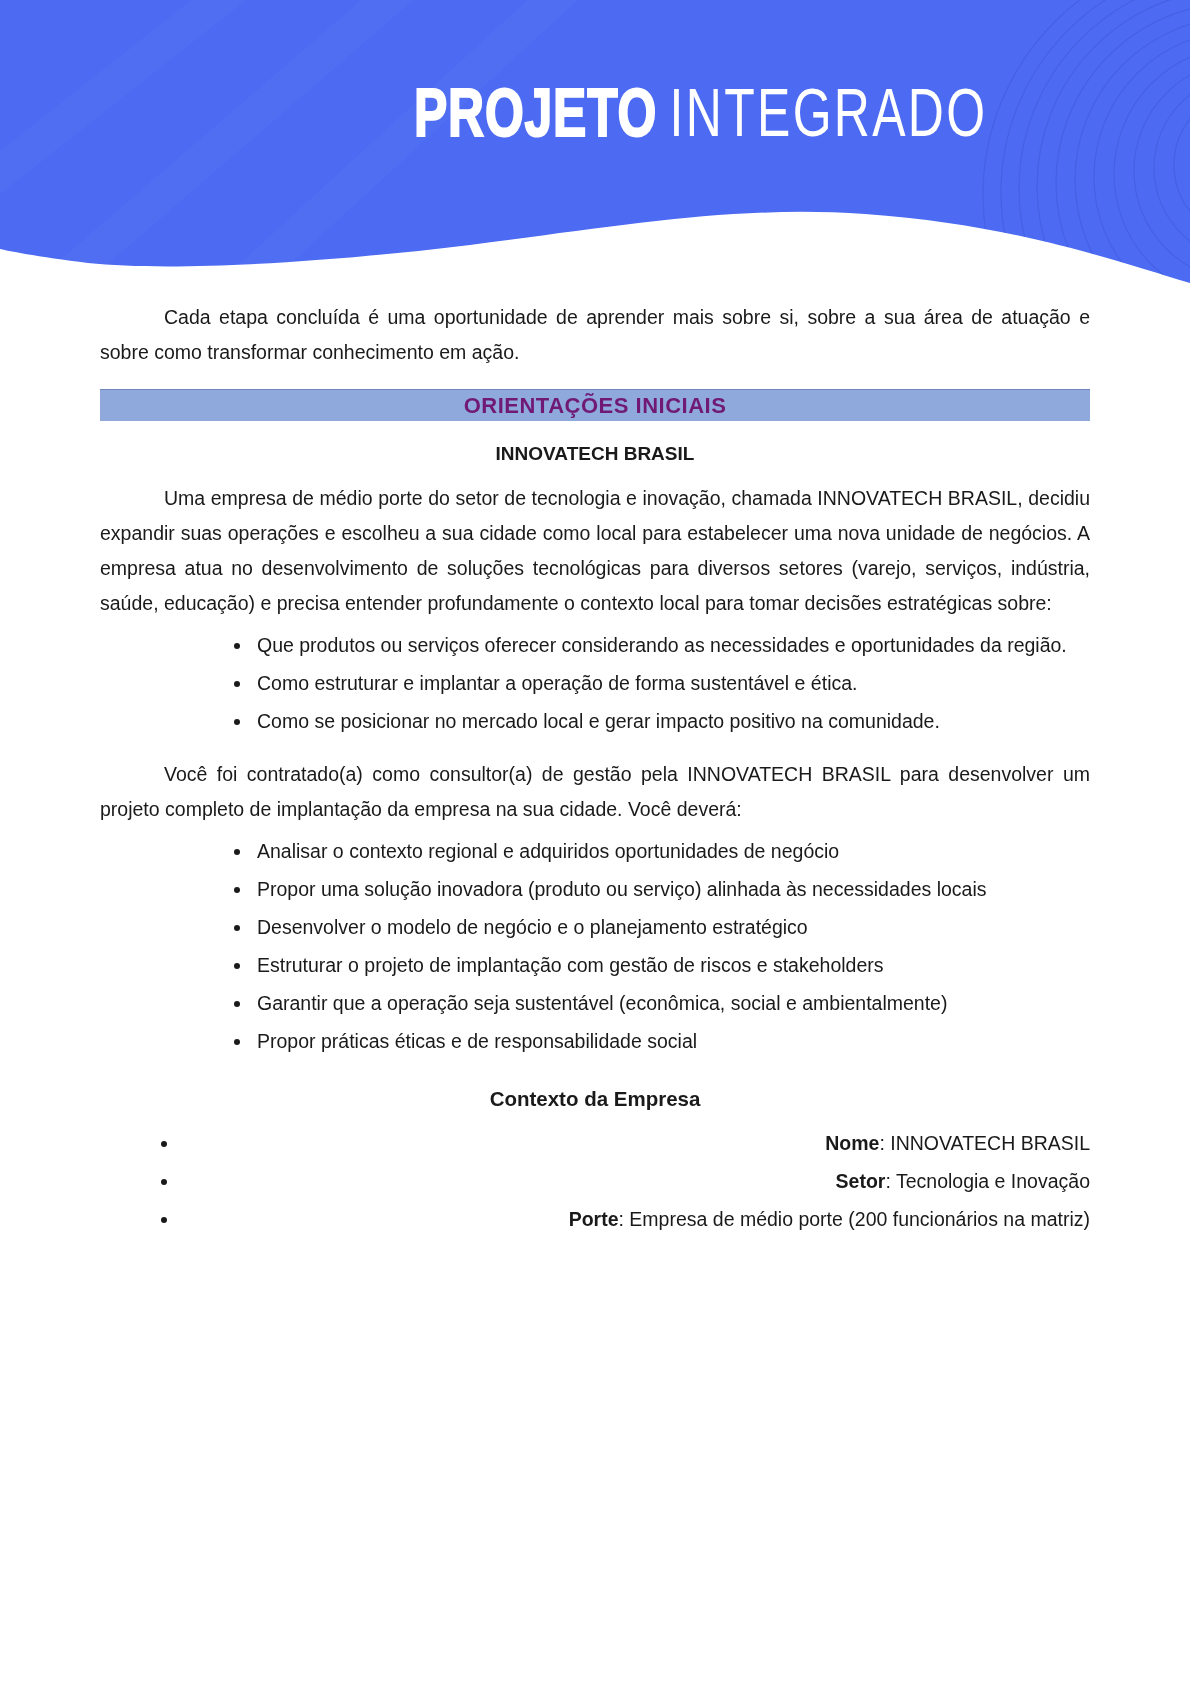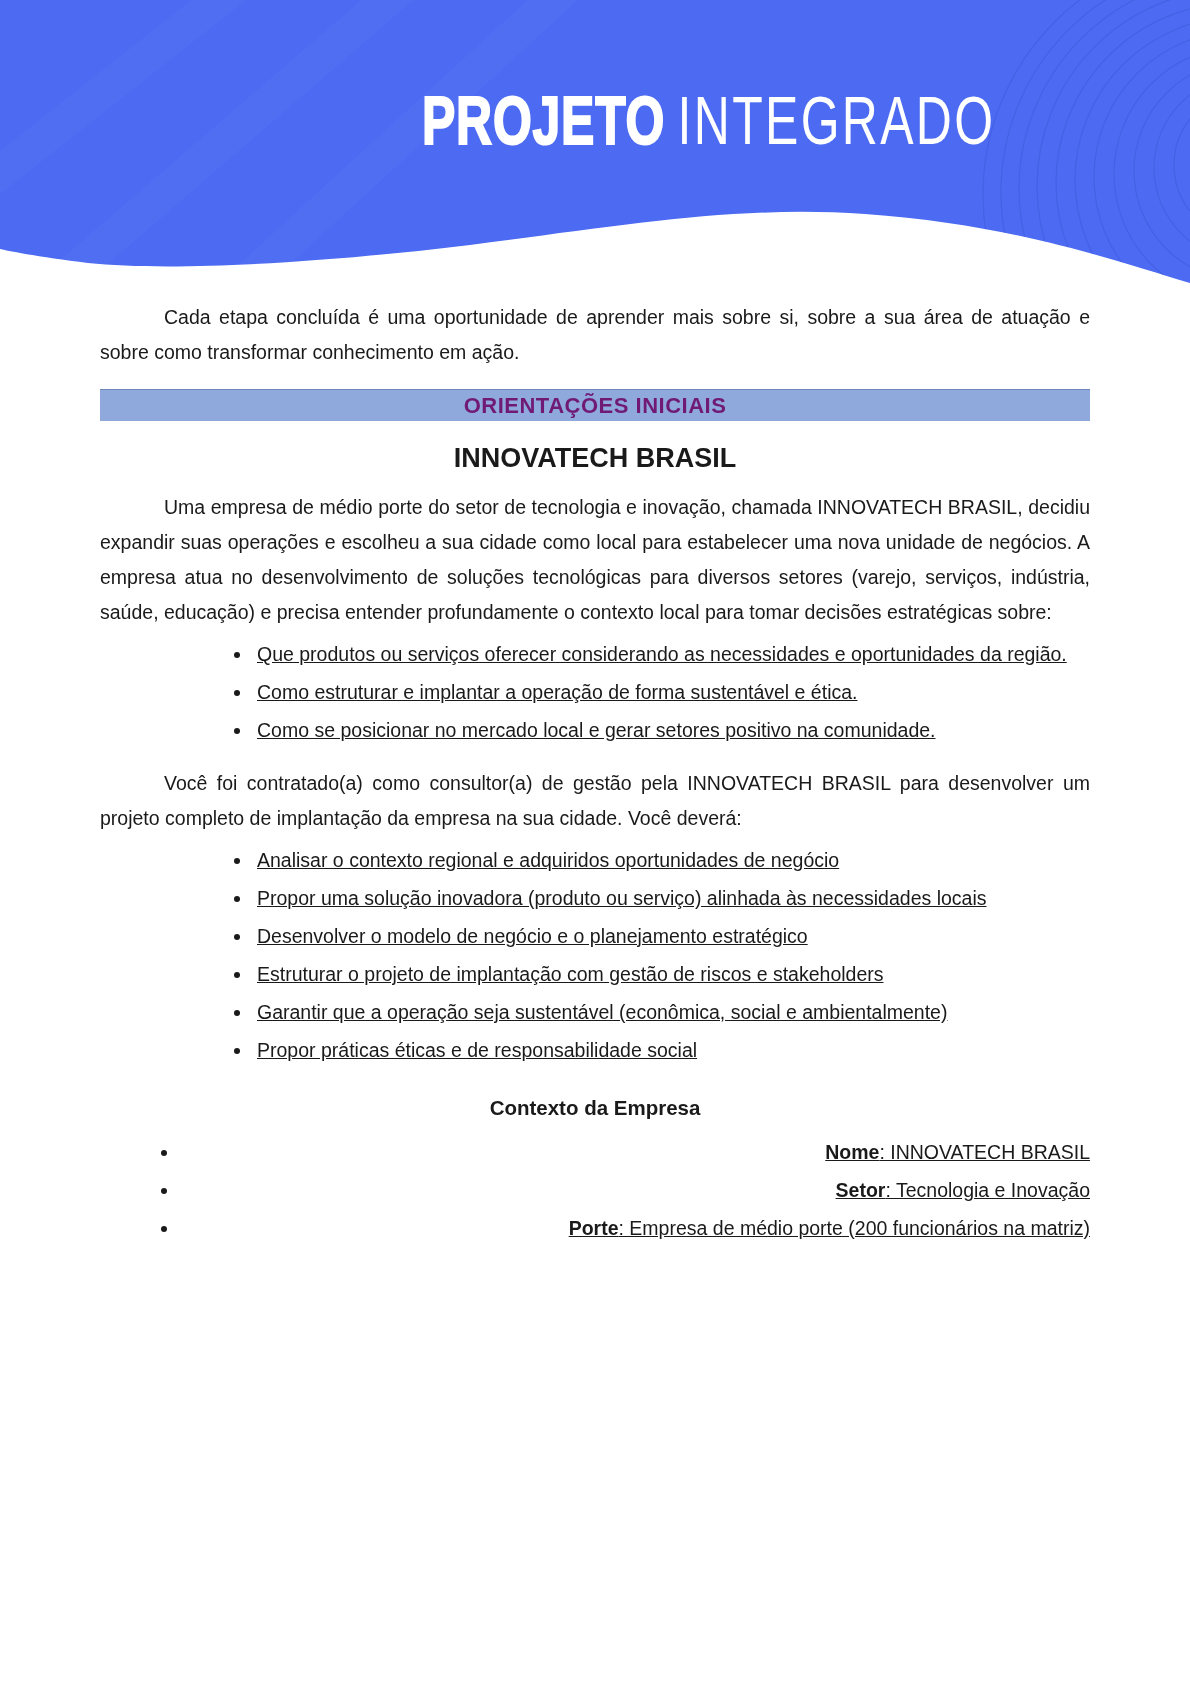--- a/index.html
+++ b/index.html
@@ -10,21 +10,21 @@
   }
   .page {
     position:relative; width:1190px; height:1683px;
     background:#ffffff; overflow:hidden;
   }
 
   
   .header { position:relative; width:1190px; height:290px; }
   .header svg { position:absolute; left:0; top:0; display:block; }
   .title {
-    position:absolute; left:410px; top:74px; margin:12px;
+    position:absolute; left:410px; top:74px; margin:4px;
     white-space:nowrap; color:#ffffff; line-height:1;
   }
   .title-inner {
     display:inline-block;
     transform:scale(0.78,1.08); transform-origin:left top;
     font-size:64px;
   }
   .title-bold { font-weight:700; -webkit-text-stroke:2px #ffffff; letter-spacing:1px; }
   .title-light { font-weight:400; margin-left:16px; letter-spacing:3px; }
 
@@ -38,29 +38,29 @@
   .section-bar {
     height:31px; margin:19px 0 15px;
     background:#8fa9dc;
     border-top:1px solid rgba(50,70,120,0.35);
     display:flex; align-items:center; justify-content:center;
   }
   .section-bar-label {
     font-weight:700; font-size:22px; color:#701a75; letter-spacing:0.5px;
   }
   h2.center-heading {
-    font-size:27px; font-weight:700; text-align:center;
+    font-size:19px; font-weight:700; text-align:center;
     margin:22px 0 16px;
   }
   h3.left-heading {
     font-size:20.5px; font-weight:700; text-align:center;
     margin:28px 0 14px;
   }
   ul.doc-list {
-    list-style:disc; margin:2px 0 14px; padding-left:153px;text-decoration:underline;
+    list-style:disc; margin:2px 0 14px; padding-left:153px;
   }
   ul.doc-list li {
     font-size:19.5px; line-height:36px; text-align:justify;
     margin:0 0 2px 0; padding-left:4px;
   }
   ul.company-list { padding-left:80px; margin-bottom:0; }
   ul.company-list li { text-align:right; }
   .label-bold { font-weight:700; }
 </style>
 </head>
@@ -116,21 +116,21 @@
 
 
 
     <h2 class="center-heading">INNOVATECH BRASIL</h2>
 
     <p class="body" style="margin-bottom:6px">Uma empresa de médio porte do setor de tecnologia e inovação, chamada INNOVATECH BRASIL, decidiu expandir suas operações e escolheu a sua cidade como local para estabelecer uma nova unidade de negócios. A empresa atua no desenvolvimento de soluções tecnológicas para diversos setores (varejo, serviços, indústria, saúde, educação) e precisa entender profundamente o contexto local para tomar decisões estratégicas sobre:</p>
 
     <ul class="doc-list">
       <li>Que produtos ou serviços oferecer considerando as necessidades e oportunidades da região.</li>
       <li>Como estruturar e implantar a operação de forma sustentável e ética.</li>
-      <li>Como se posicionar no mercado local e gerar setores positivo na comunidade.</li>
+      <li>Como se posicionar no mercado local e gerar impacto positivo na comunidade.</li>
     </ul>
 
     <p class="body" style="margin-top:18px; margin-bottom:6px">Você foi contratado(a) como consultor(a) de gestão pela INNOVATECH BRASIL para desenvolver um projeto completo de implantação da empresa na sua cidade. Você deverá:</p>
 
     <ul class="doc-list">
       <li>Analisar o contexto regional e adquiridos oportunidades de negócio</li>
       <li>Propor uma solução inovadora (produto ou serviço) alinhada às necessidades locais</li>
       <li>Desenvolver o modelo de negócio e o planejamento estratégico</li>
       <li>Estruturar o projeto de implantação com gestão de riscos e stakeholders</li>
       <li>Garantir que a operação seja sustentável (econômica, social e ambientalmente)</li>

